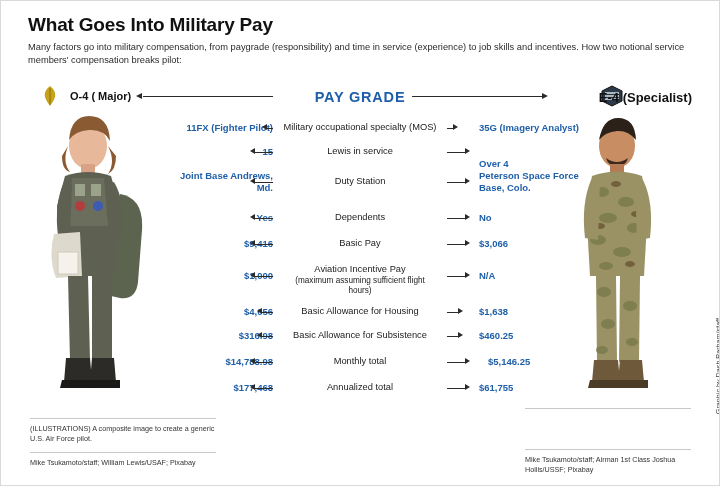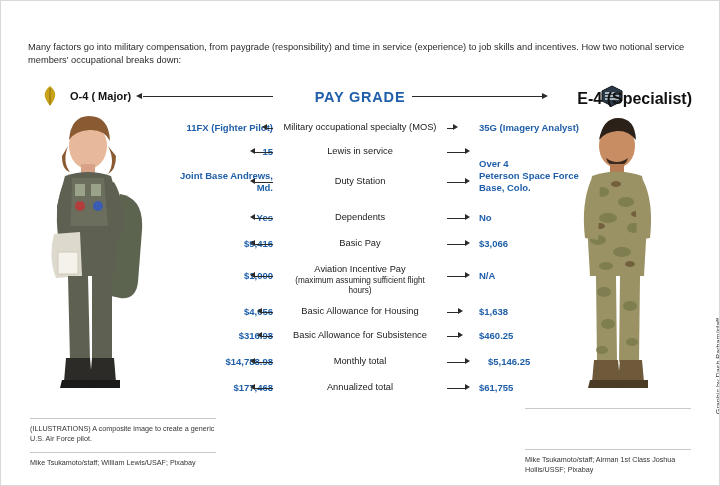--- a/index.html
+++ b/index.html
@@ -25,21 +25,21 @@
   .paygrade-label{
     position:absolute;left:0;right:0;top:89px;text-align:center;
     font-size:14.5px;font-weight:bold;color:#1f5fa9;letter-spacing:0.8px;
   }
   .rank-left{
     position:absolute;left:70px;top:90px;
     font-size:11px;font-weight:bold;color:#111;
   }
   .rank-right{
     position:absolute;right:28px;top:90px;
-    font-size:16px;font-weight:bold;color:#111;text-align:right;
+    font-size:13px;font-weight:bold;color:#111;text-align:right;
   }
   .insig-left{position:absolute;left:38px;top:84px;width:24px;height:24px;}
   .insig-right{position:absolute;right:95px;top:84px;width:26px;height:24px;}
 
   
   .hdr-line{position:absolute;top:96px;height:1px;background:#2b2b2b;}
   .hdr-line.l{left:143px;width:130px;}
   .hdr-line.r{left:412px;width:130px;}
   .hdr-arrow{position:absolute;top:92.5px;width:0;height:0;
     border-top:3.5px solid transparent;border-bottom:3.5px solid transparent;}
@@ -100,21 +100,22 @@
   .border{
     position:absolute;left:0;top:0;width:718px;height:484px;
     border:1px solid #d9d9d9;pointer-events:none;
   }
 </style>
 </head>
 <body>
 
 <div class="page">
 
-  <div class="subtitle">Many factors go into military compensation, from paygrade (responsibility) and time in service (experience) to job skills and incentives. How two notional service members' occupational breaks down:</div>
+  <div class="title">What Goes Into Military Pay</div>
+  <div class="subtitle">Many factors go into military compensation, from paygrade (responsibility) and time in service (experience) to job skills and incentives. How two notional service members' compensation breaks pilot:</div>
 
   <div class="insig-left">
     <svg width="24" height="24" viewBox="0 0 24 24">
       <path d="M12 2 C16 5 18 9 17 13 C16 17 13 20 12 22 C11 20 8 17 7 13 C6 9 8 5 12 2 Z" fill="#c8a21a"></path>
       <path d="M12 4 C12 9 12 17 12 21" stroke="#8a6f08" stroke-width="1" fill="none"></path>
     </svg>
   </div>
   <div class="rank-left">O-4 ( Major)</div>
 
   <div class="hdr-arrow l"></div>

